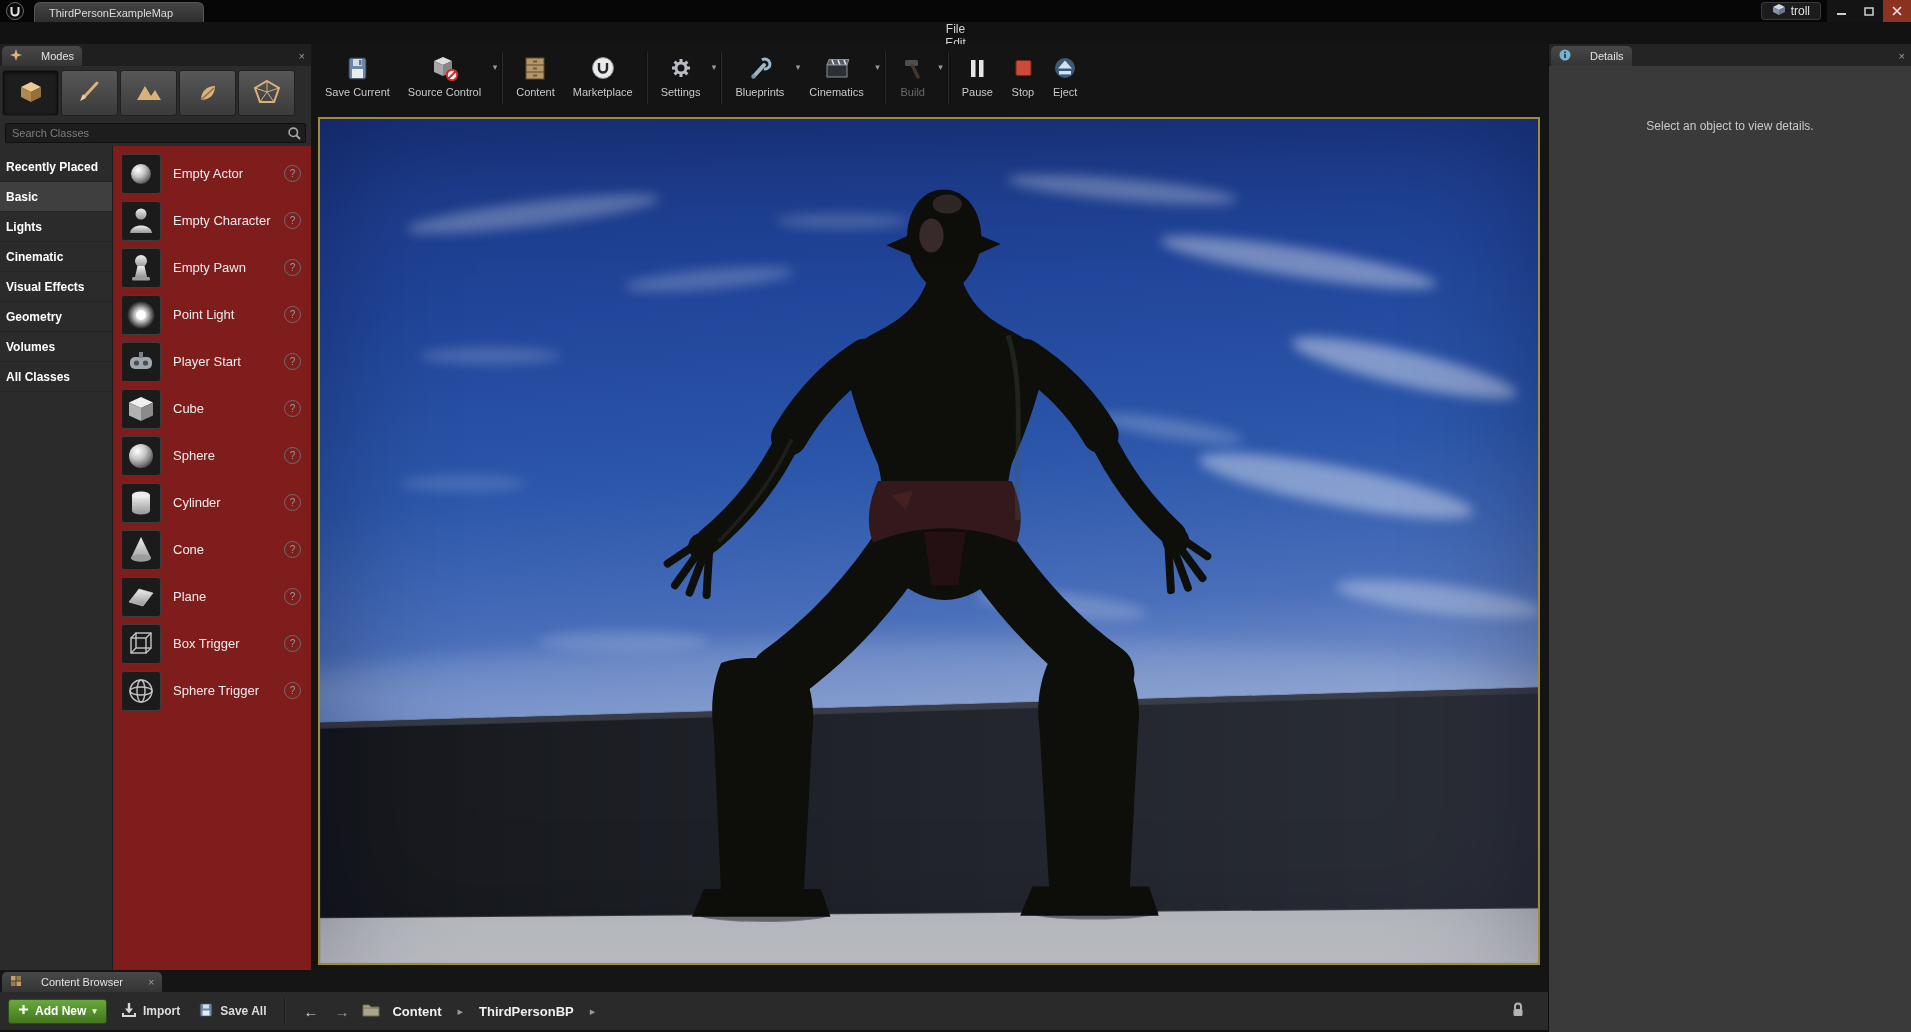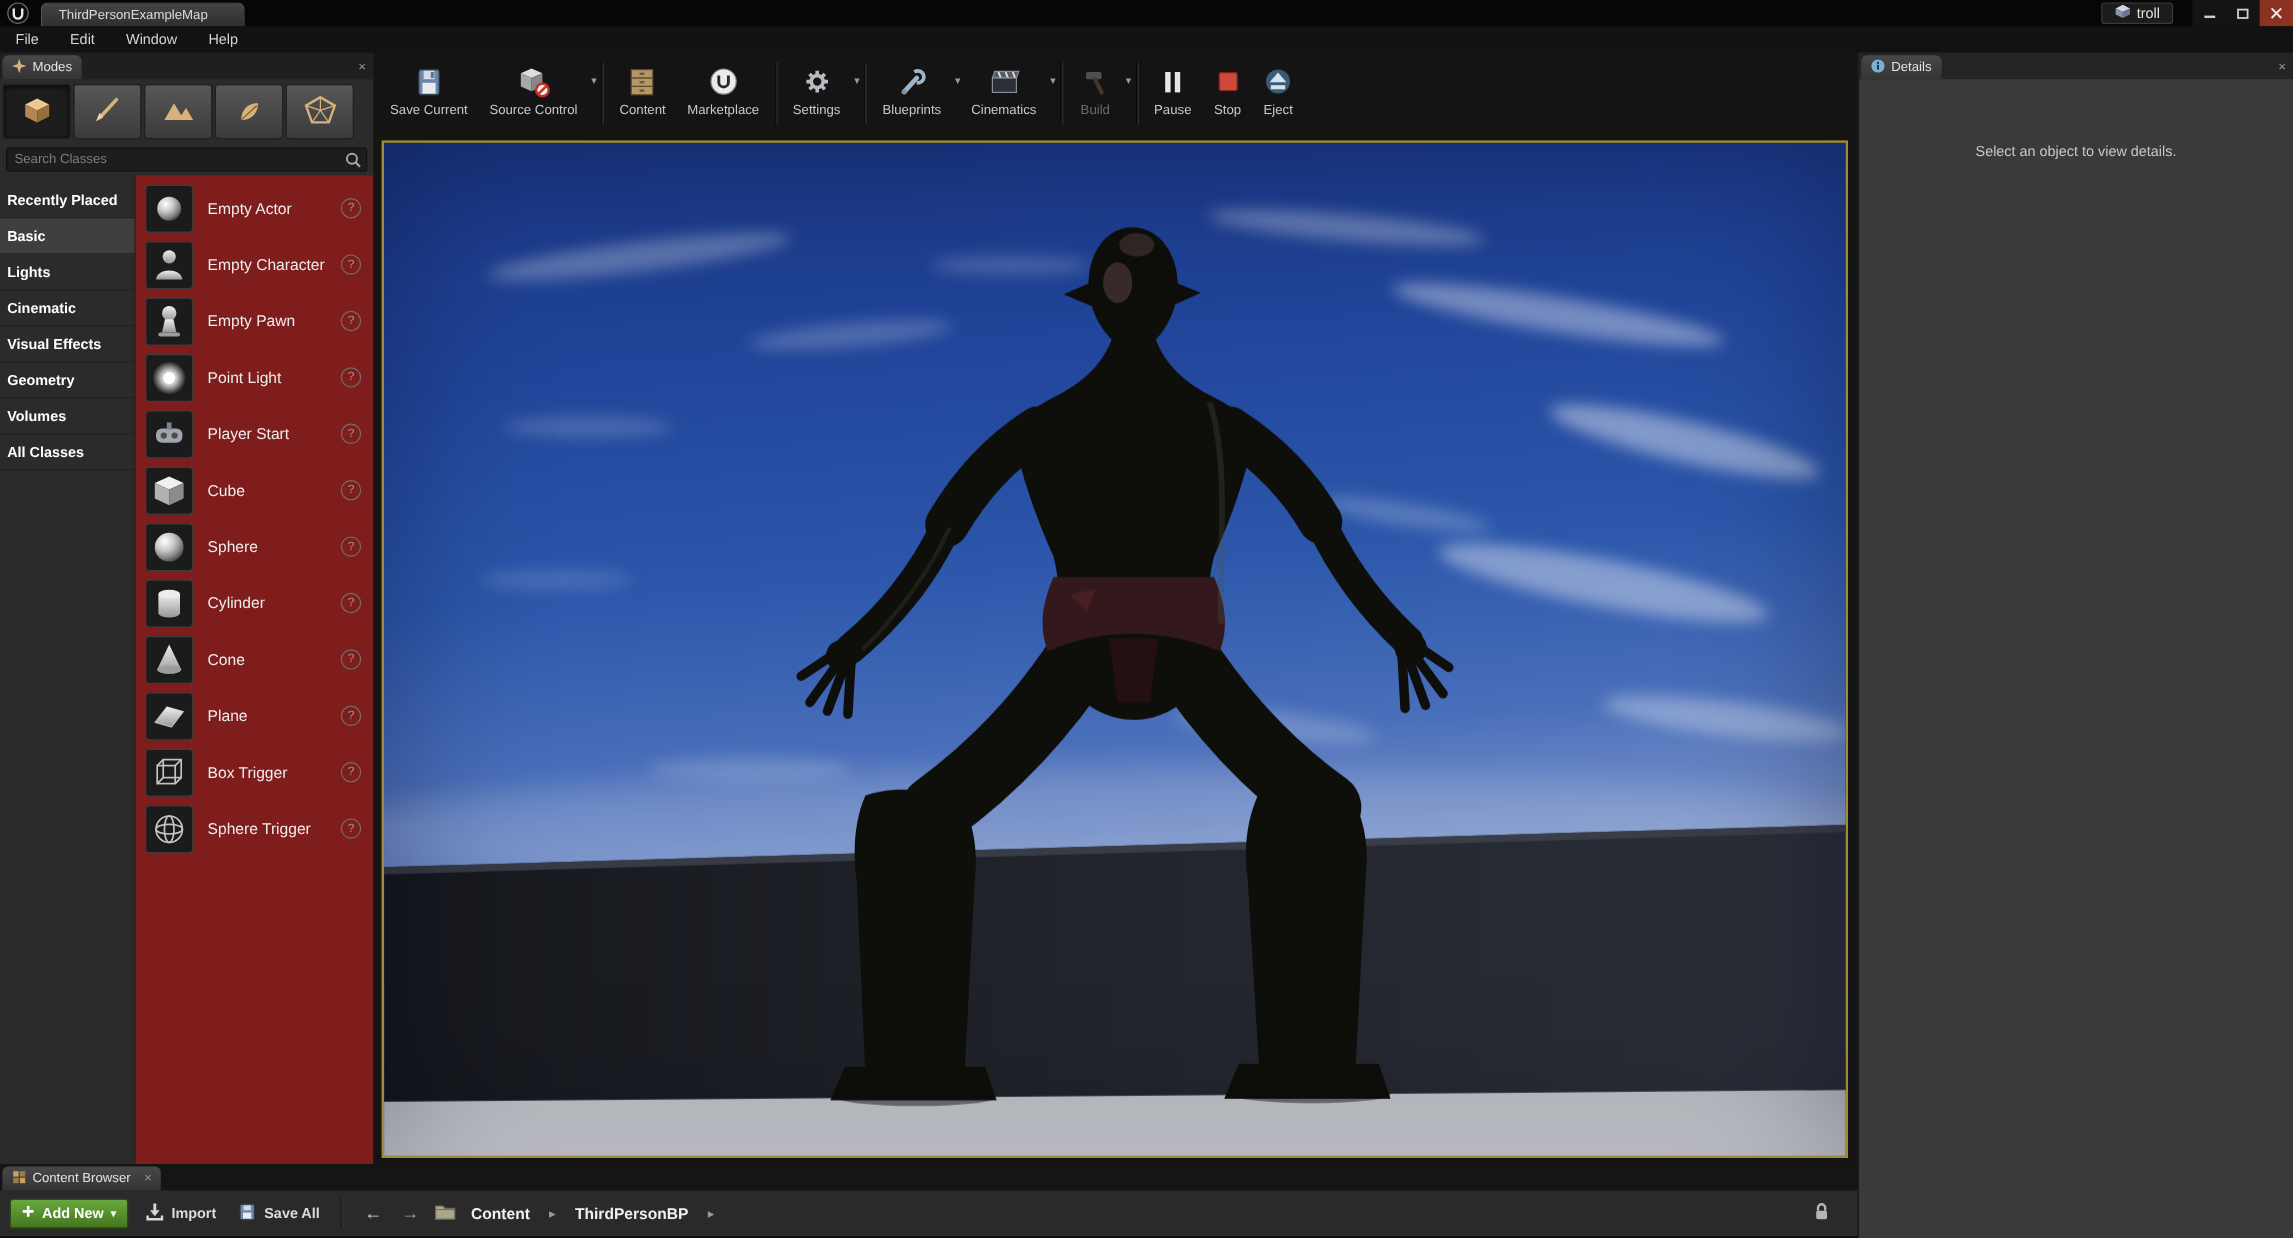--- a/index.html
+++ b/index.html
@@ -6,36 +6,36 @@
   html,body { width:1911px; height:1032px; background:#000; overflow:hidden; }
   body { font-family:"Liberation Sans", sans-serif; color:#cfcfcf; font-size:12px; }
   #app { position:relative; width:1911px; height:1032px; background:#101010; }
 
   
   .titlebar { position:absolute; left:0; top:0; width:1911px; height:22px; background:#060606; display:flex; align-items:flex-end; }
   .ue-logo { position:absolute; left:4px; top:1px; width:22px; height:20px; }
   .level-tab { position:absolute; left:34px; top:2px; height:20px; min-width:170px; padding:0 14px;
     background:linear-gradient(#454545,#2e2e2e); border:1px solid #555; border-bottom:none;
     border-radius:6px 6px 0 0; display:flex; align-items:center; color:#dcdcdc; font-size:11px; }
-  .titlebar-right { position:absolute; right:0; top:0; height:22px; display:flex; align-items:center; gap:16px; }
+  .titlebar-right { position:absolute; right:0; top:0; height:22px; display:flex; align-items:center; gap:6px; }
   .user-badge { display:flex; align-items:center; gap:5px; background:#1c1c1c; border:1px solid #3a3a3a;
     border-radius:3px; height:18px; padding:0 10px; color:#e0e0e0; font-size:12px; }
   .win-btns { display:flex; height:22px; }
   .win-btn { width:28px; height:22px; display:flex; align-items:center; justify-content:center; background:#141414; }
   .win-btn.close { background:#8c3220; }
 
   
-  .menubar { position:absolute; left:0; top:22px; width:1911px; height:22px; background:#121212; display:flex; align-items:center; }
+  .menubar { position:absolute; left:0; top:22px; width:1911px; height:22px; background:#121212; display:flex; align-items:center;flex-direction:column; }
   .menu-item { padding:0 13px; color:#d4d4d4; font-size:12px; height:22px; display:flex; align-items:center; }
 
   
   .modes-panel { position:absolute; left:0; top:44px; width:312px; height:926px; background:#2b2b2b; display:flex; flex-direction:column; border-right:1px solid #161616; }
   .panel-tabbar { height:22px; background:#1f1f1f; display:flex; align-items:flex-end; position:relative; }
   .panel-tab { height:20px; margin-left:2px; padding:0 8px; background:linear-gradient(#484848,#343434); border-radius:5px 5px 0 0;
-    display:flex; align-items:center; gap:5px; color:#e2e2e2; font-size:11px; }
+    display:flex; align-items:center; gap:19px; color:#e2e2e2; font-size:11px; }
   .panel-tab-close { position:absolute; right:6px; bottom:4px; color:#9a9a9a; font-size:11px; line-height:1; }
 
   .mode-toolbar { height:54px; display:flex; align-items:center; padding:3px 2px; gap:2px; background:#2b2b2b; }
   .mode-btn { width:57px; height:46px; display:flex; align-items:center; justify-content:center;
     background:linear-gradient(#575757,#3b3b3b); border:1px solid #202020; border-radius:3px; }
   .mode-btn.active { background:#1d1d1d; box-shadow:inset 0 1px 4px #000; }
 
   .search-row { height:26px; padding:3px 5px; }
   .search-box { position:relative; height:20px; background:#1d1d1d; border:1px solid #101010; border-radius:2px; }
   .search-box input { position:absolute; inset:0; background:transparent; border:none; outline:none;

